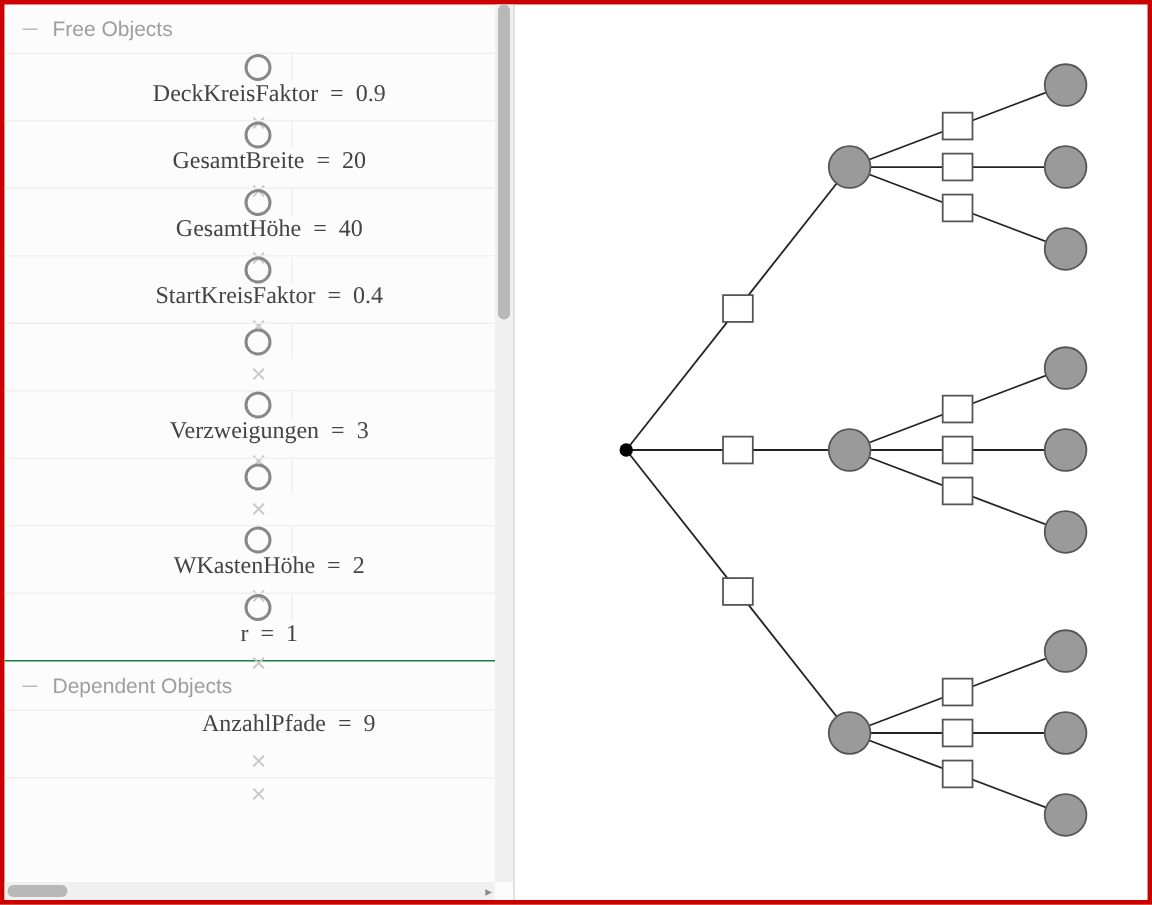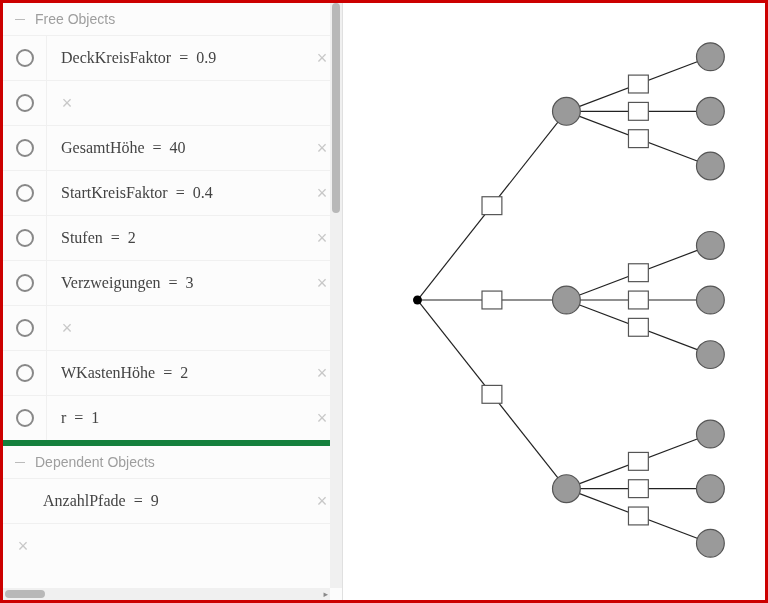--- a/index.html
+++ b/index.html
@@ -6,21 +6,21 @@
 body { font-family: Arial, sans-serif; font-size: 14px; color: #333; }
 .frame { width: 768px; height: 603px; border: 3px solid #cc0000; position: relative; background: #c2410c; display: flex; }
 .sidebar { width: 340px; height: 100%; background: #fcfcfc; border-right: 1px solid #e0e0e0; position: relative; overflow: hidden; }
 .scrollbar-v { position: absolute; top: 0; right: 0; width: 12px; height: calc(100% - 12px); background: #f0f0f0; }
 .scrollbar-v .thumb { position: absolute; top: 0; left: 2px; width: 8px; height: 210px; background: #b8b8b8; border-radius: 4px; }
 .scrollbar-h { position: absolute; bottom: 0; left: 0; height: 12px; width: calc(100% - 12px); background: #f0f0f0; }
 .scrollbar-h .thumb { position: absolute; left: 2px; top: 2px; height: 8px; width: 40px; background: #b8b8b8; border-radius: 4px; }
 .scrollbar-h .arrow { position: absolute; right: 2px; top: 0; font-size: 9px; color: #888; line-height: 12px; }
 .section-header { padding: 8px 12px; color: #9e9e9e; font-size: 14px; display: flex; align-items: center; gap: 10px; }
 .section-header .dash { width: 10px; height: 1px; background: #bbb; display: inline-block; }
-.row { display: flex; align-items: center; height: 45px; border-top: 1px solid #f0f0f0; position: relative; }
+.row { display: flex; align-items: center; height: 45px; border-top: 1px solid #f0f0f0; position: relative; flex-direction: column; }
 .radio-cell { width: 44px; display: flex; justify-content: center; align-items: center; border-right: 1px solid #f0f0f0; height: 100%; }
 .radio { width: 18px; height: 18px; border: 2px solid #888; border-radius: 50%; }
 .label-cell { flex: 1; padding-left: 14px; color: #444; font-size: 15px; display: flex; align-items: baseline; gap: 6px; }
 .label-cell .eq { font-family: 'Times New Roman', serif; font-size: 16px; }
 .x-btn { width: 40px; text-align: center; color: #c8c8c8; font-size: 18px; font-weight: 300; cursor: pointer; }
 .dep-row .label-cell { padding-left: 40px; }
 .canvas { flex: 1; position: relative; background: #fff; }
 svg { width: 100%; height: 100%; }
 .node-circle { fill: #9a9a9a; stroke: #555; stroke-width: 1.2; }
 .root-dot { fill: #000; }
@@ -43,20 +43,23 @@
           </div>
           <div class="label-cell">
             <span class="eq">DeckKreisFaktor &nbsp;=&nbsp; 0.9</span>
           </div>
           <div class="x-btn">×</div>
         </div>
         <div class="row">
           <div class="radio-cell">
             <div class="radio"></div>
           </div>
+          <div class="label-cell">
+            <span class="eq">GesamtBreite &nbsp;=&nbsp; 20</span>
+          </div>
           <div class="x-btn">×</div>
         </div>
         <div class="row">
           <div class="radio-cell">
             <div class="radio"></div>
           </div>
           <div class="label-cell">
             <span class="eq">GesamtHöhe &nbsp;=&nbsp; 40</span>
           </div>
           <div class="x-btn">×</div>
@@ -66,23 +69,20 @@
             <div class="radio"></div>
           </div>
           <div class="label-cell">
             <span class="eq">StartKreisFaktor &nbsp;=&nbsp; 0.4</span>
           </div>
           <div class="x-btn">×</div>
         </div>
         <div class="row">
           <div class="radio-cell">
             <div class="radio"></div>
-          </div>
-          <div class="label-cell">
-            <span class="eq">Stufen &nbsp;=&nbsp; 2</span>
           </div>
           <div class="x-btn">×</div>
         </div>
         <div class="row">
           <div class="radio-cell">
             <div class="radio"></div>
           </div>
           <div class="label-cell">
             <span class="eq">Verzweigungen &nbsp;=&nbsp; 3</span>
           </div>
@@ -106,21 +106,21 @@
         <div class="row">
           <div class="radio-cell">
             <div class="radio"></div>
           </div>
           <div class="label-cell">
             <span class="eq">r &nbsp;=&nbsp; 1</span>
           </div>
           <div class="x-btn">×</div>
         </div>
       </div>
-    <div class="section-header" style="border-top:6px solid #15803d;">
+    <div class="section-header" style="border-top:1px solid #15803d;">
       <span class="dash"></span>
       <span>Dependent Objects</span>
     </div>
     <div id="dep-rows">
         <div class="row dep-row">
           <div class="label-cell">
             <span class="eq">AnzahlPfade &nbsp;=&nbsp; 9</span>
           </div>
           <div class="x-btn">×</div>
         </div>

